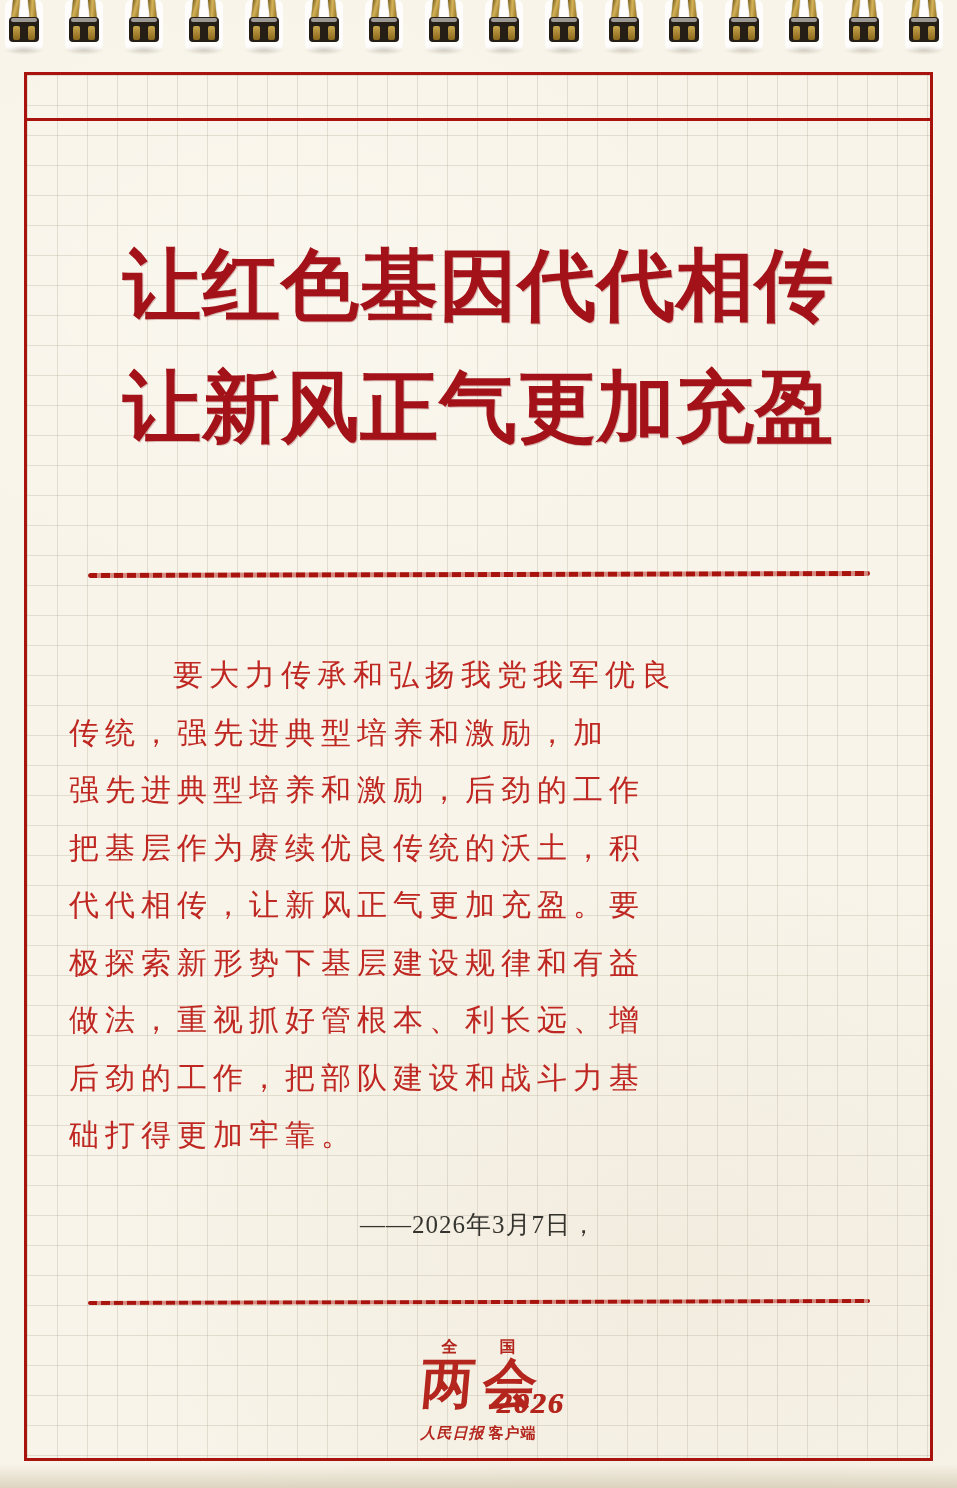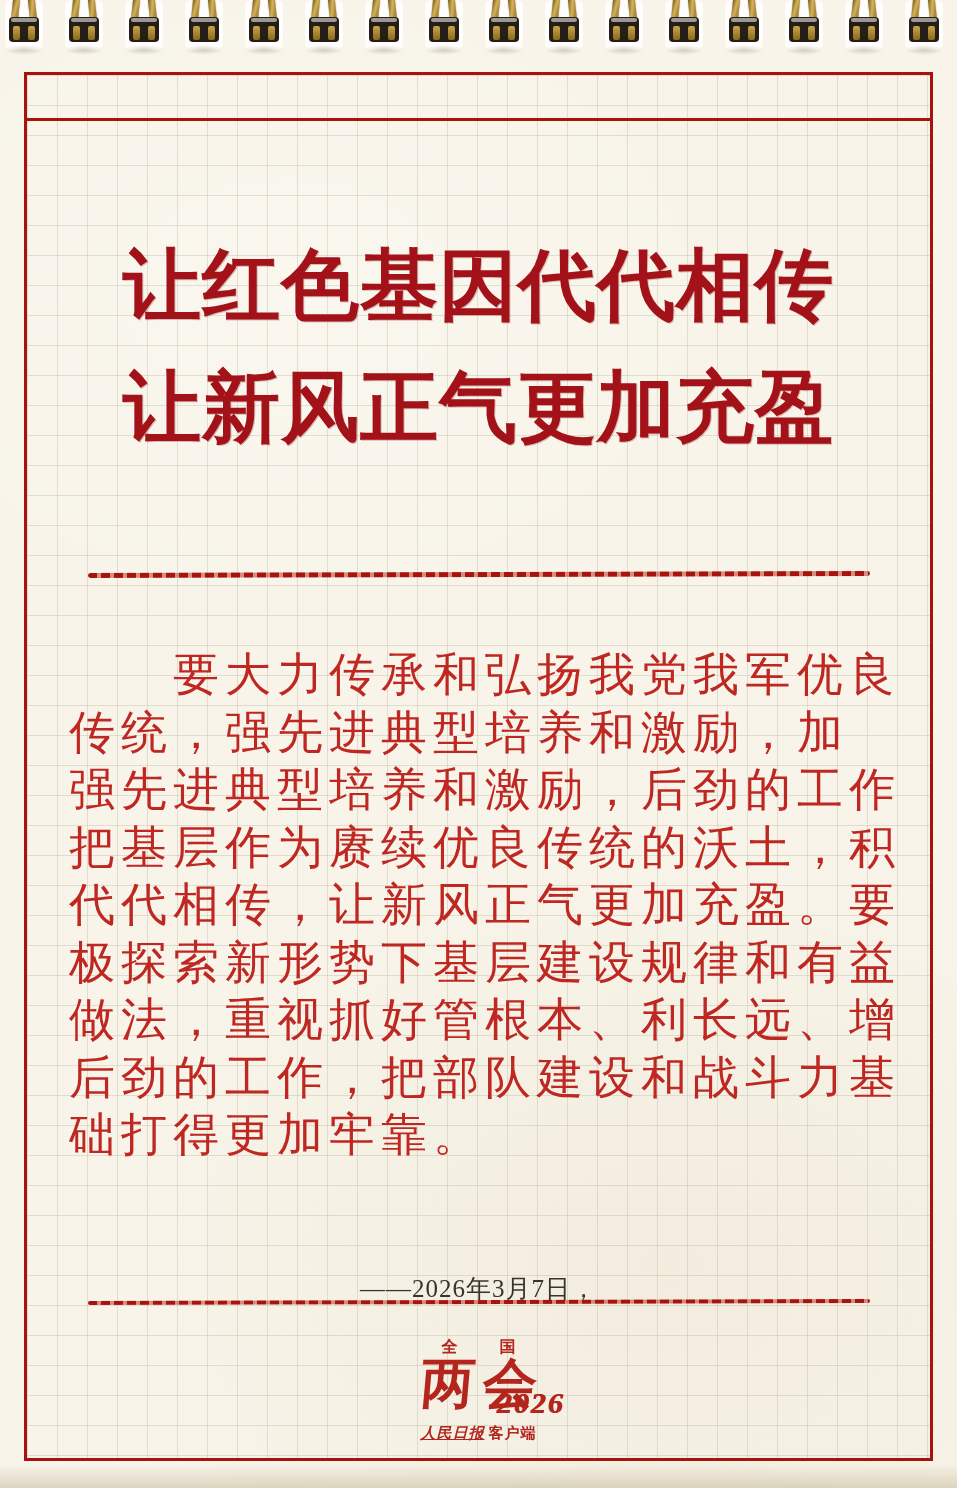--- a/index.html
+++ b/index.html
@@ -51,42 +51,42 @@
   
   .divider{position:absolute;left:88px;width:782px;height:5px;border-radius:3px;
       background:repeating-linear-gradient(90deg,
         var(--frame,#B2241B) 0 9px, rgba(178,36,27,.5) 9px 13px);
       transform:rotate(-0.15deg);}
   .divider-1{top:572px;}
   .divider-2{top:1300px;height:4px;}
 
   
   .quote{position:absolute;left:69px;top:646px;width:840px;
-      color:var(--quote,#BF2822);font-size:46px;letter-spacing:6px;}
+      color:var(--quote,#BF2822);font-size:30px;letter-spacing:6px;}
   .quote-line{height:57.5px;line-height:57.5px;white-space:nowrap;}
   .quote-line:first-child{text-indent:104px;}
 
   
-  .attribution{position:absolute;left:0;right:0;top:1270px;text-align:center;
+  .attribution{position:absolute;left:0;right:0;top:1206px;text-align:center;
       color:var(--attr,#35342F);}
   .attr-date{font-size:25px;line-height:38px;letter-spacing:1px;}
   .attr-source{font-size:25px;line-height:38px;letter-spacing:0.5px;white-space:nowrap;}
 
   
   .logo{position:absolute;top:1334px;left:50%;transform:translateX(-50%);
       width:200px;text-align:center;color:var(--logo,#B3251D);}
   .logo-top{font-size:16px;font-weight:bold;letter-spacing:42px;margin-right:-42px;
       line-height:26px;}
   .logo-main-row{position:relative;height:56px;margin-top:-4px;}
   .logo-main{display:inline-block;font-size:54px;line-height:56px;font-weight:bold;
       letter-spacing:8px;margin-right:-8px;transform:skewX(-5deg);}
   .logo-year{position:absolute;right:14px;bottom:-8px;font-size:30px;font-weight:bold;
       font-style:italic;letter-spacing:2px;text-shadow:1px 0 0 var(--logo,#B3251D);margin-top:16px;}
   .logo-byline{margin-top:12px;font-size:15px;font-weight:bold;letter-spacing:1px;}
-  .byline-script{font-style:italic;margin-right:4px;text-decoration:underline;}
+  .byline-script{font-style:italic;margin-right:4px;}
 
   
   .bottom-edge{position:absolute;left:0;right:0;top:1464px;height:24px;
       background:linear-gradient(to bottom, rgba(198,185,157,0), rgba(188,174,143,.45));}
 </style>
 </head>
 <body>
 
 <div class="poster">
 

